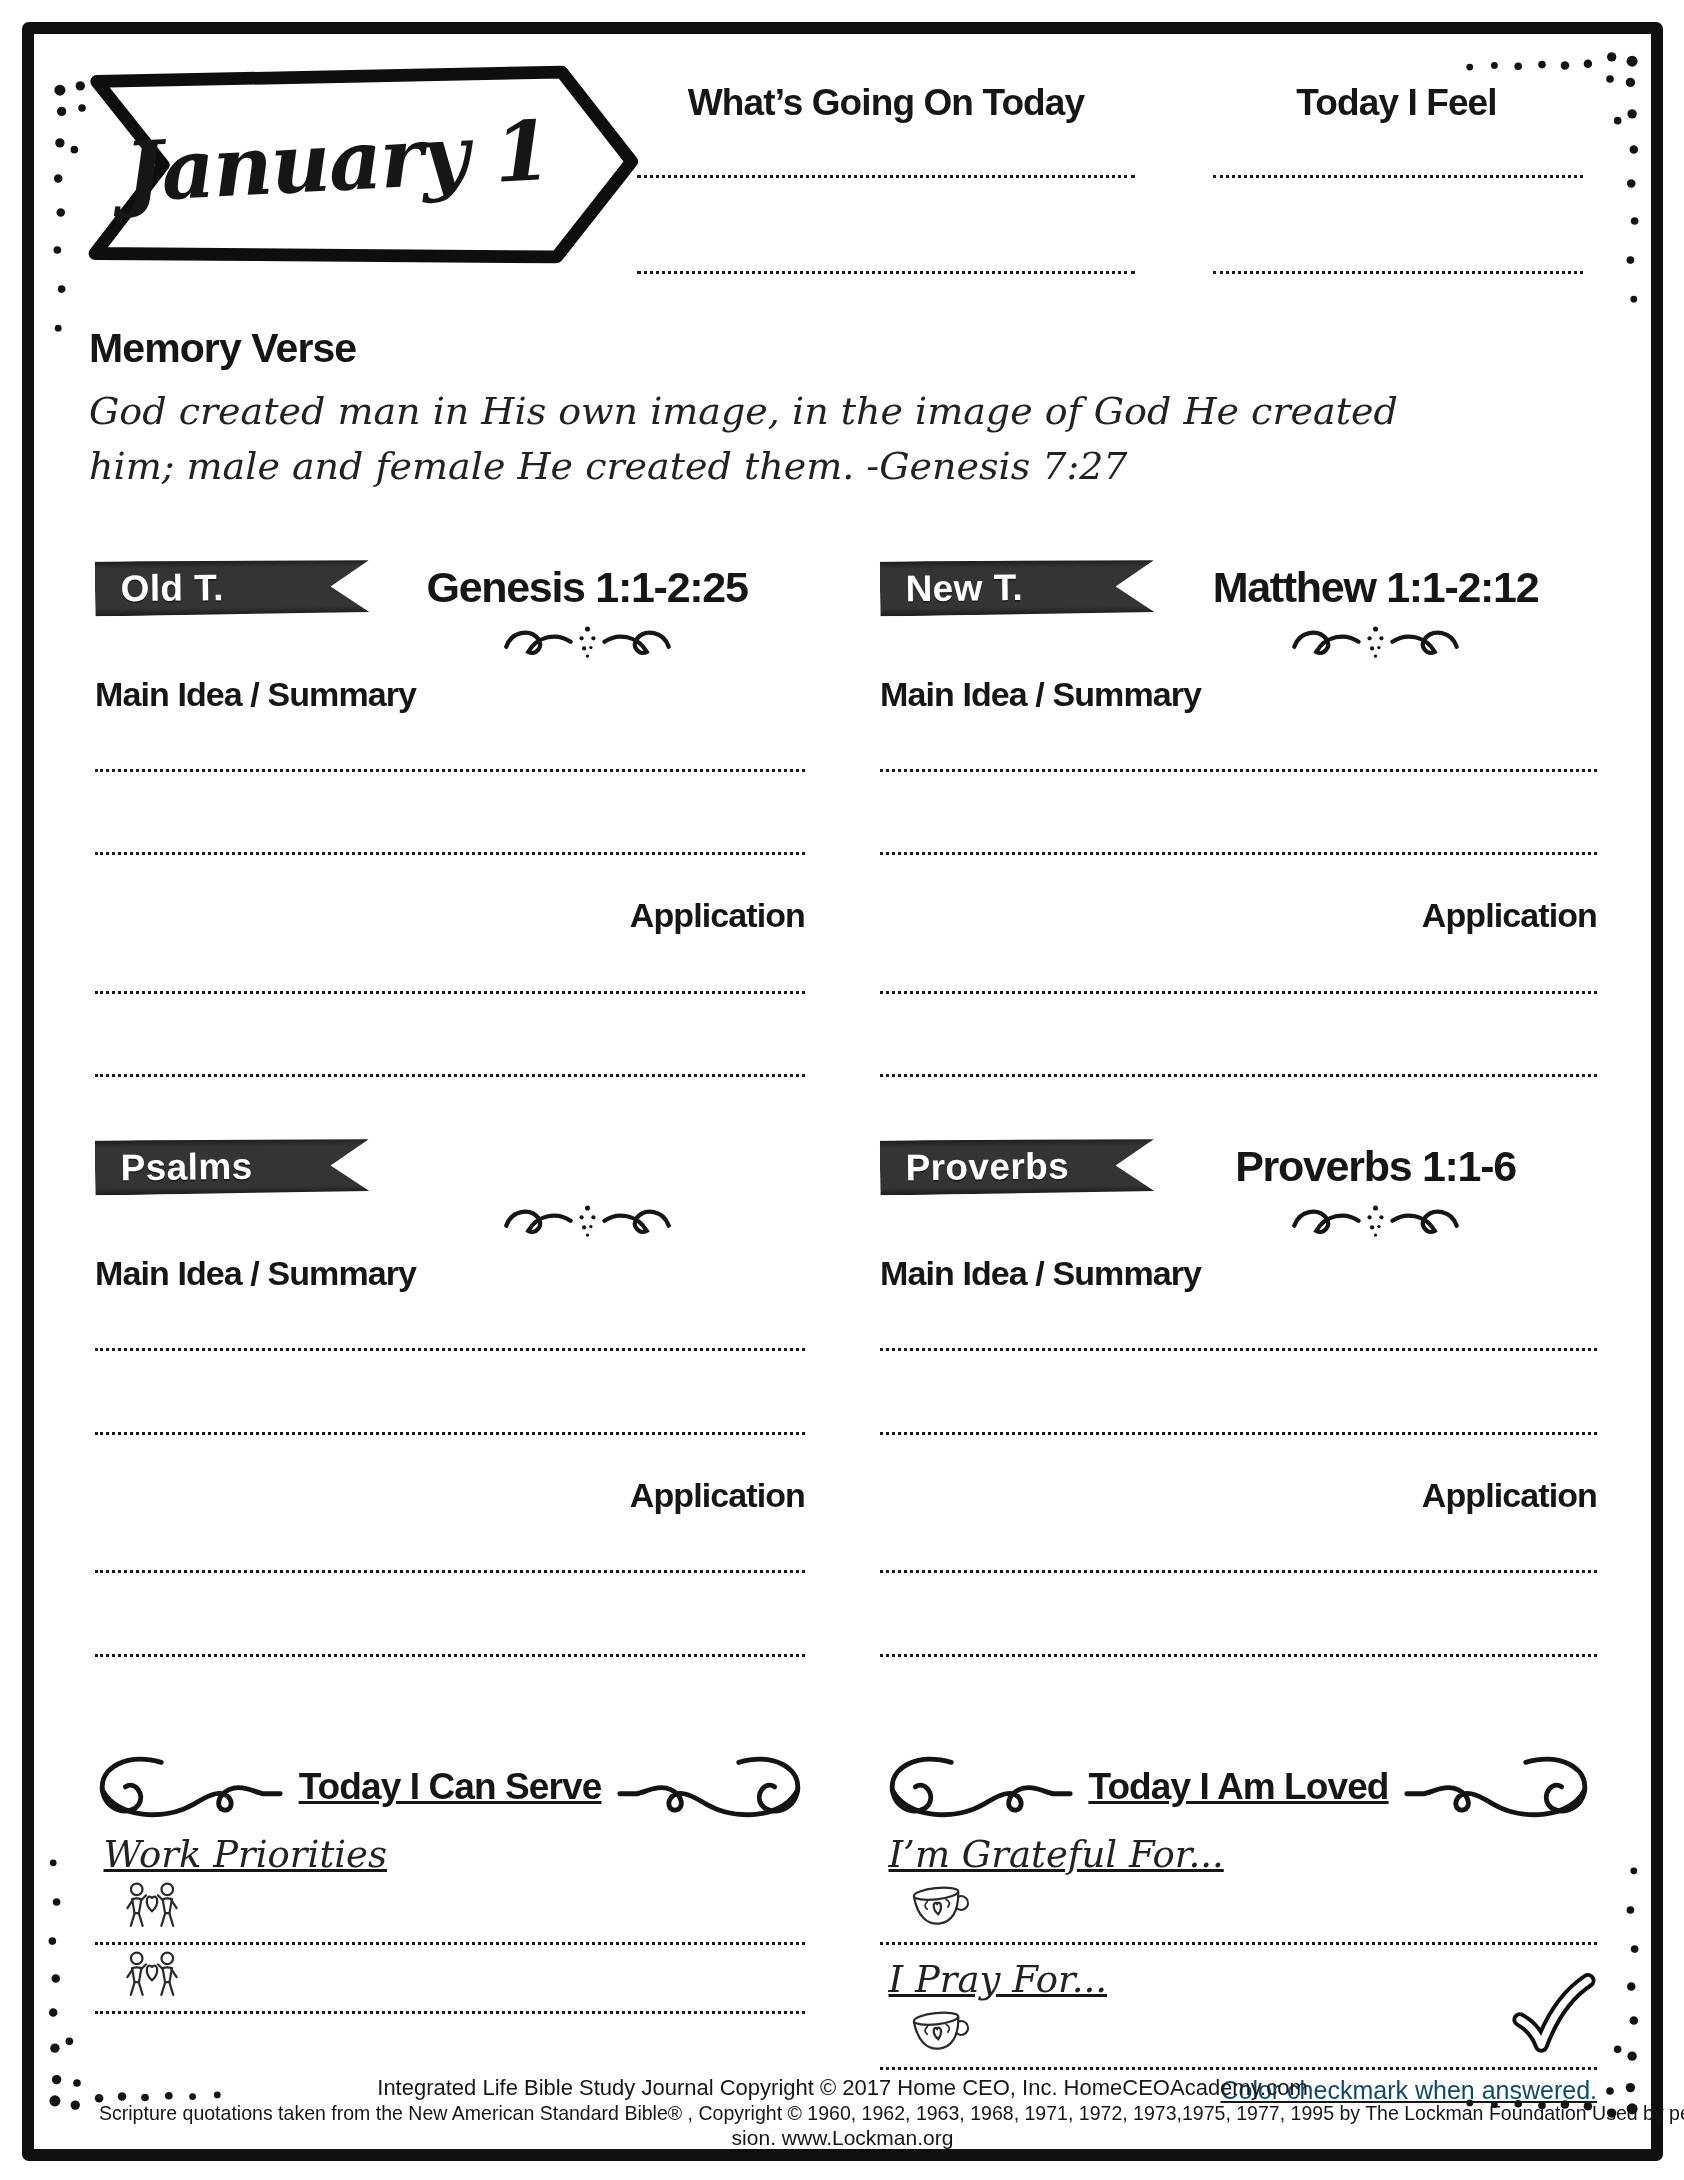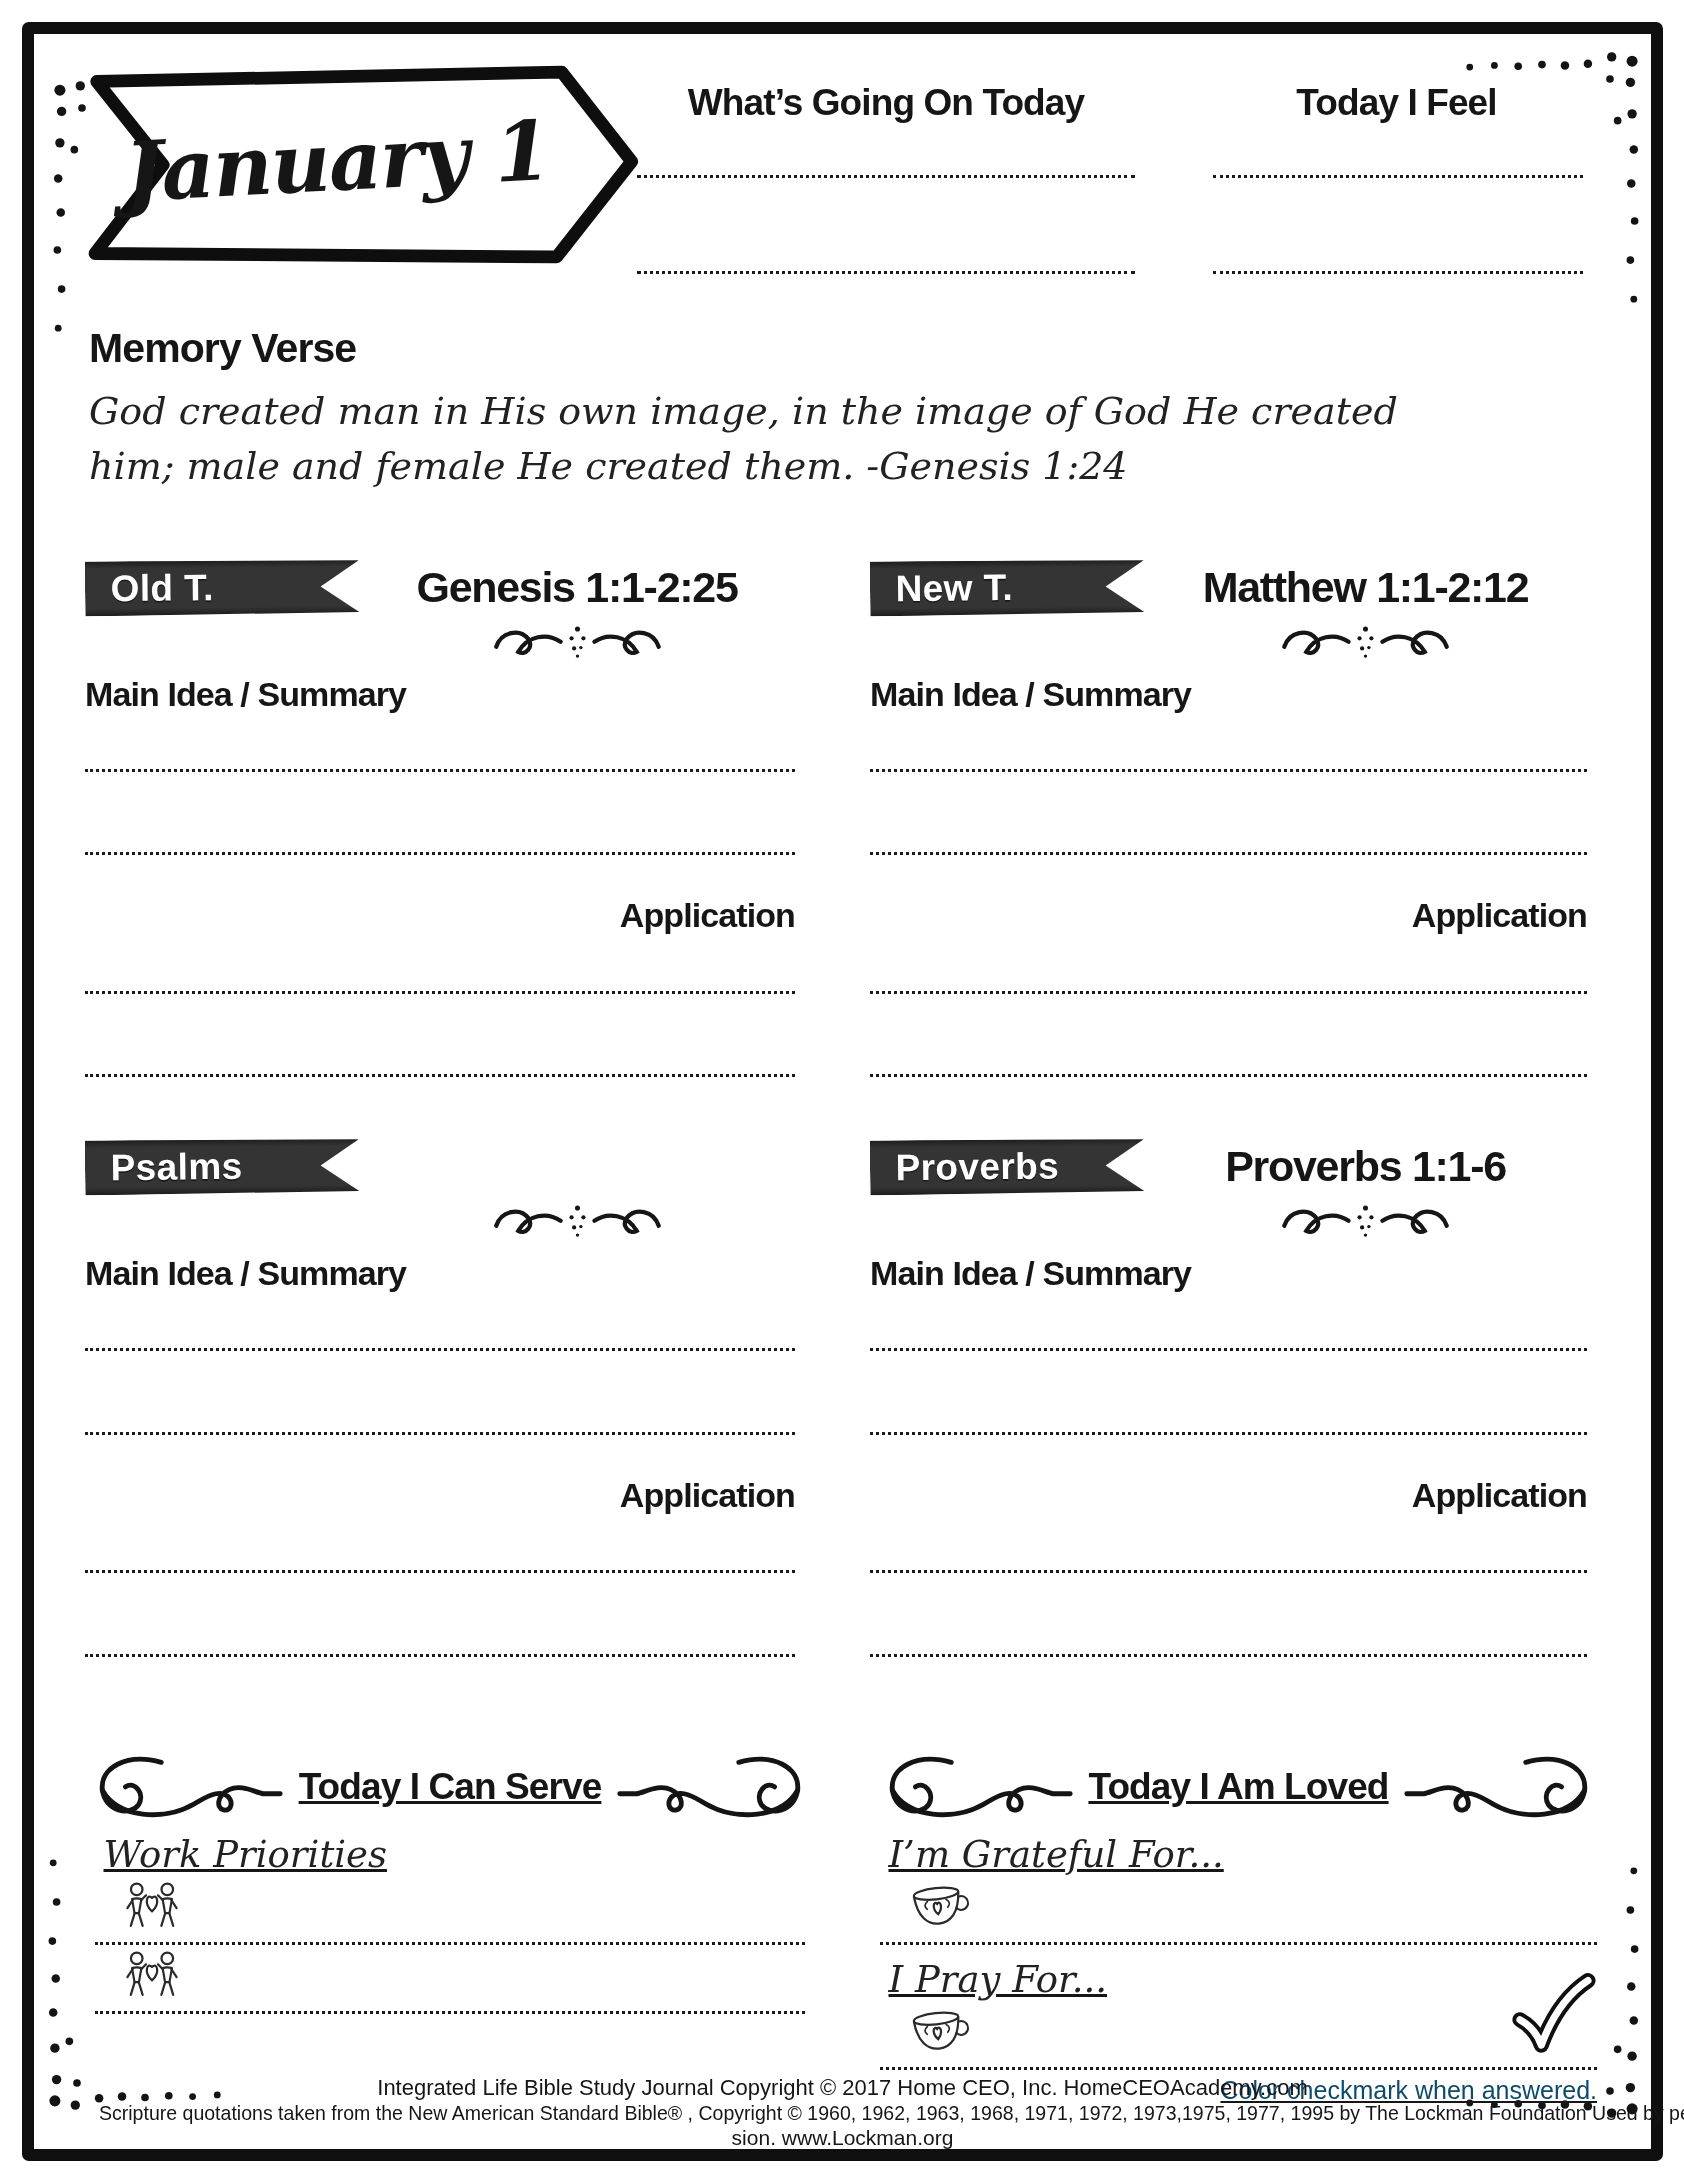--- a/index.html
+++ b/index.html
@@ -48,21 +48,21 @@
   .memory { position:absolute; left:89px; top:325px; width:1508px; }
   .memory-label { font-weight:700; font-size:41px; letter-spacing:-0.9px; }
   .memory-text {
     margin-top:12px; width:1380px;
     font-family:"DejaVu Serif", serif; font-style:italic;
     font-size:38px; line-height:1.45; color:#222;
   }
 
   
   .sections {
-    position:absolute; left:85px; top:559px;
+    position:absolute; left:95px; top:559px;
     display:grid; grid-template-columns:710px 717px; column-gap:75px; row-gap:61px;
   }
   .sec-head { display:flex; align-items:center; height:56px; }
   .ribbon {
     width:274px; height:55px; flex:0 0 274px;
     background:linear-gradient(#1c1c1c, #343434 14%, #343434 86%, #1c1c1c);
     clip-path:polygon(0 0, 100% 3%, 86% 50%, 100% 97%, 0 100%);
     display:flex; align-items:center; padding-left:25.6px;
     transform:rotate(-0.6deg);
   }
@@ -199,21 +199,21 @@
 
   <div class="tophead wh">What’s Going On Today</div>
   <div class="tophead tf">Today I Feel</div>
   <div class="write-line abs-line l-wh1"></div>
   <div class="write-line abs-line l-wh2"></div>
   <div class="write-line abs-line l-tf1"></div>
   <div class="write-line abs-line l-tf2"></div>
 
   <div class="memory">
     <div class="memory-label">Memory Verse</div>
-    <div class="memory-text">God created man in His own image, in the image of God He created him; male and female He created them. -Genesis 1:24</div>
+    <div class="memory-text">God created man in His own image, in the image of God He created him; male and female He created them. -Genesis 7:27</div>
   </div>
 
   <div class="sections">
 
     <div class="section">
       <div class="sec-head">
         <div class="ribbon">
             <span>Old T.</span>
           </div>
         <div class="passage">Genesis 1:1-2:25</div>

